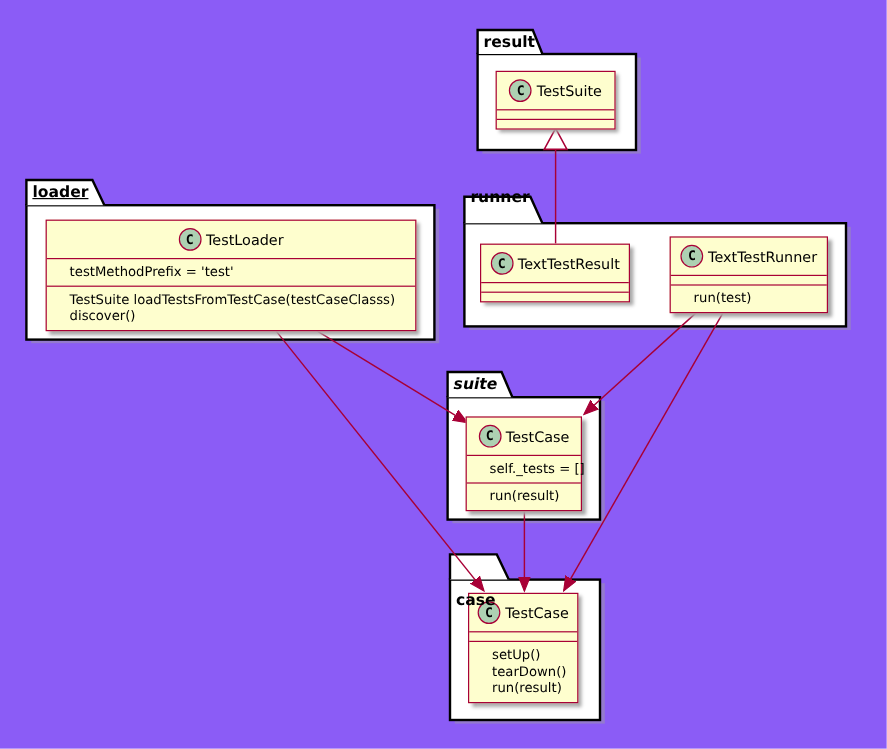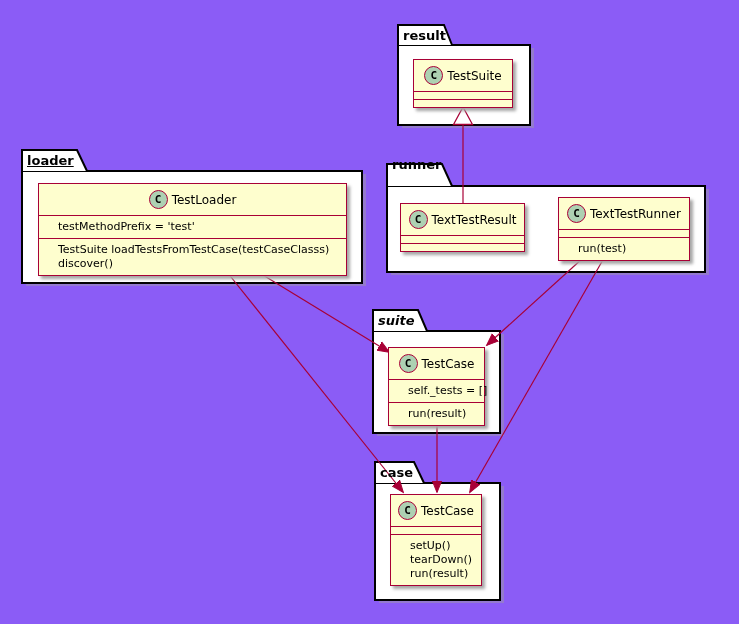--- a/index.html
+++ b/index.html
@@ -82,21 +82,21 @@
       <line x1="604" y1="258" x2="470" y2="492" marker-end="url(#vhead)"></line>
        TestCase --&gt;
       <line x1="437" y1="422" x2="437" y2="492" marker-end="url(#vhead)"></line>
     </g>
   </svg>
 
   <div class="pkg-label" style="left:403px;top:27px;">result</div>
   <div class="pkg-label" style="left:27px;top:152px;text-decoration:underline;">loader</div>
   <div class="pkg-label" style="left:392px;top:156px;">runner</div>
   <div class="pkg-label" style="left:378px;top:312px;font-style:italic;">suite</div>
-  <div class="pkg-label" style="left:380px;top:464px;">case</div>
+  <div class="pkg-label" style="left:380px;top:492px;">case</div>
 
   <div class="uml-class" style="left:413px;top:59px;width:100px;">
     <div class="uml-head">
       <span class="c-circle">C</span>
       <span>TestSuite</span>
     </div>
     <div class="uml-sec empty"></div>
     <div class="uml-sec empty"></div>
   </div>
 

